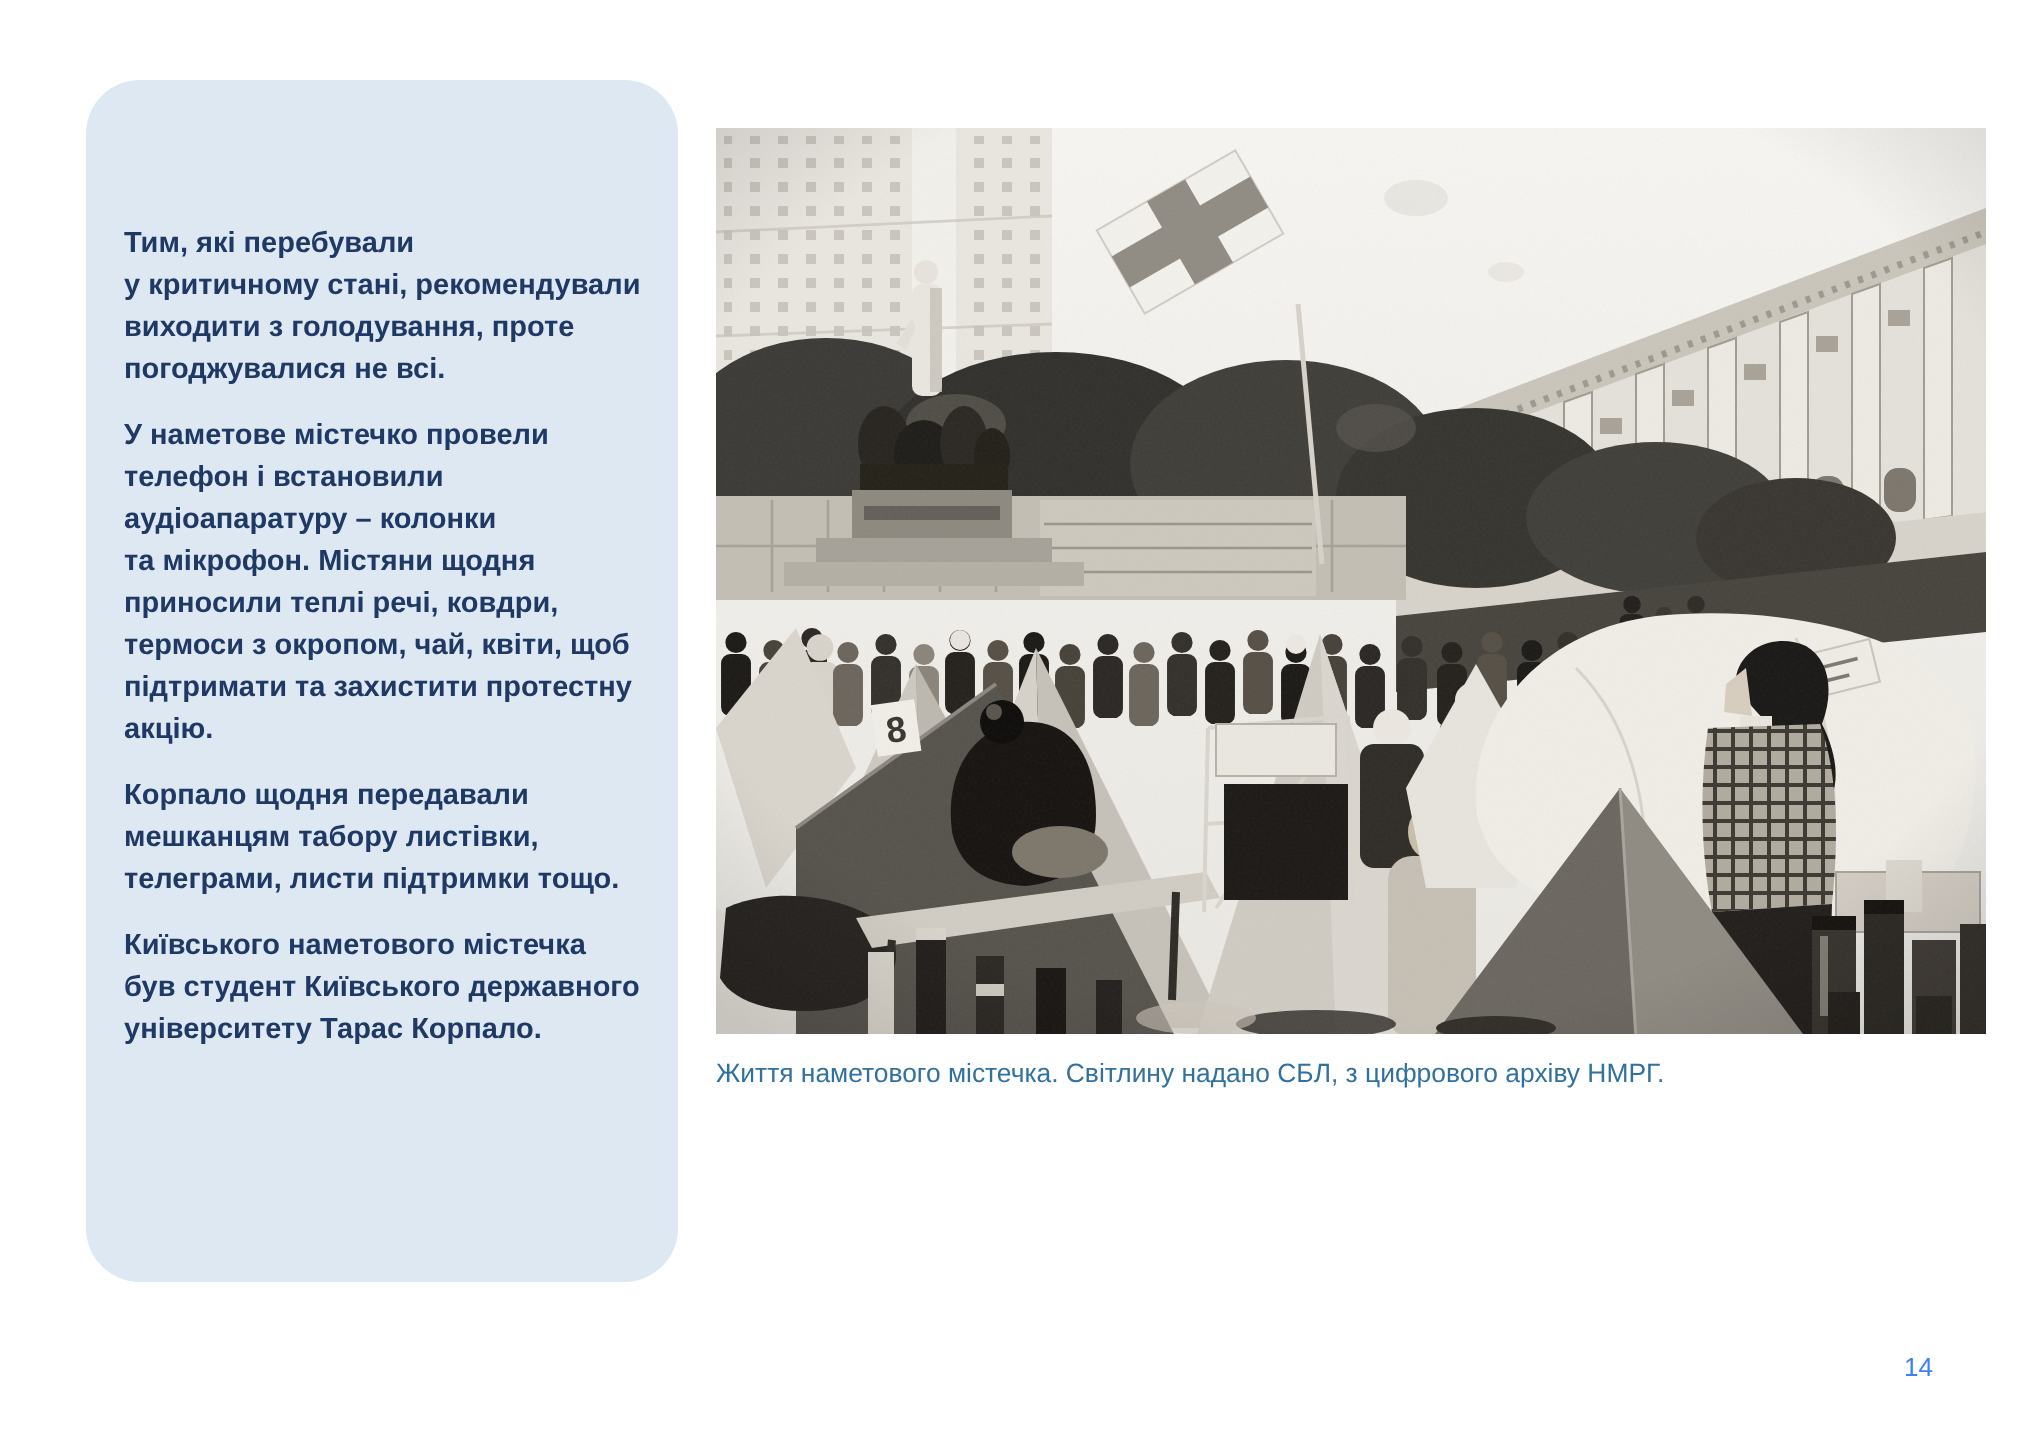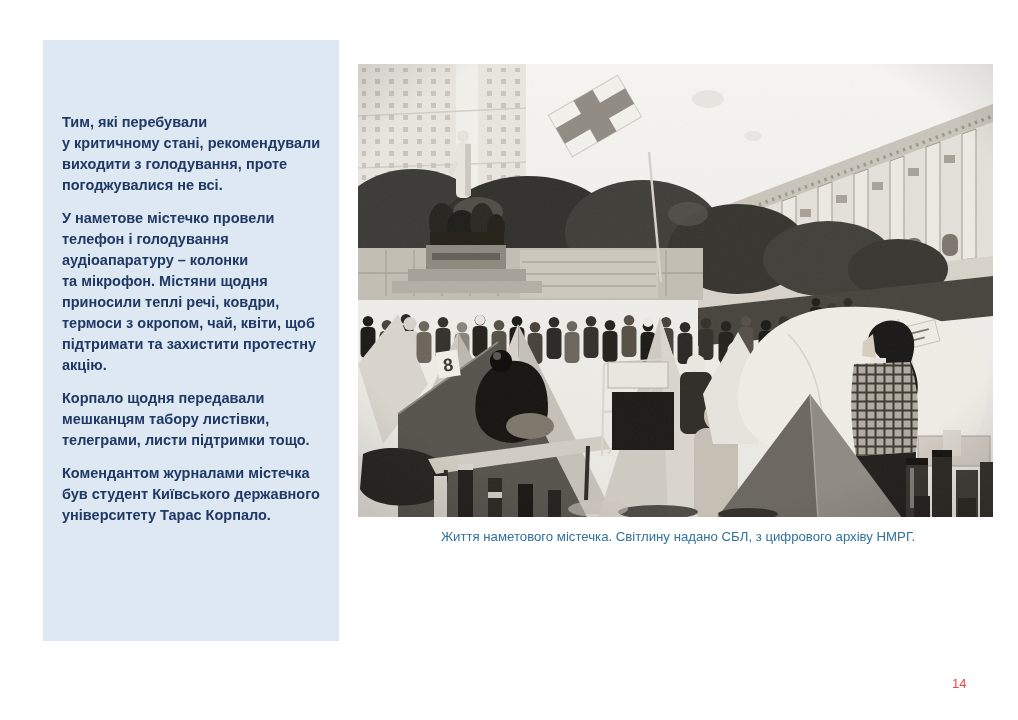--- a/index.html
+++ b/index.html
@@ -1,49 +1,49 @@
 <!DOCTYPE html>
 <html><head>
 <meta charset="utf-8">
 <style>
   html,body{margin:0;padding:0;background:#fff;}
   .page{position:relative;width:1018px;height:720px;background:#ffffff;overflow:hidden;
         font-family:"Liberation Sans","DejaVu Sans",sans-serif;}
   .sidebar{position:absolute;left:43px;top:40px;width:296px;height:601px;
-           background:#dde8f3;box-sizing:border-box;padding:72px 6px 0 19px;}
+           background:#dde8f3;box-sizing:border-box;padding:72px 6px 0 19px;border-radius:27px;}
   .para{margin:0 0 12px 0;color:#1f3864;font-weight:bold;font-size:14.5px;
         line-height:21px;white-space:pre;}
   .photo-figure{position:absolute;left:358px;top:64px;width:635px;height:453px;margin:0;
                 box-shadow:inset 0 0 0 1px rgba(0,0,0,0.03);}
   .photo-caption{position:absolute;left:358px;top:528px;width:640px;
-                 color:#31719f;font-size:13.2px;line-height:17px;text-align:center;}
-  .page-number{position:absolute;left:952px;top:676px;color:#ef4444;font-size:13px;}
+                 color:#31719f;font-size:13.2px;line-height:17px;}
+  .page-number{position:absolute;left:952px;top:676px;color:#3b82f6;font-size:13px;}
 </style>
 </head>
 <body>
 
 <div class="page">
 
   <aside class="sidebar">
     <p class="para">Тим, які перебували
 у критичному стані, рекомендували
 виходити з голодування, проте
 погоджувалися не всі.</p>
     <p class="para">У наметове містечко провели
-телефон і голодування
+телефон і встановили
 аудіоапаратуру – колонки
 та мікрофон. Містяни щодня
 приносили теплі речі, ковдри,
 термоси з окропом, чай, квіти, щоб
 підтримати та захистити протестну
 акцію.</p>
     <p class="para">Корпало щодня передавали
 мешканцям табору листівки,
 телеграми, листи підтримки тощо.</p>
-    <p class="para">Комендантом журналами містечка
+    <p class="para">Київського наметового містечка
 був студент Київського державного
 університету Тарас Корпало.</p>
   </aside>
 
   <figure class="photo-figure">
     <svg width="635" height="453" viewBox="0 0 635 453" xmlns="http://www.w3.org/2000/svg" role="img">
       <defs>
         <linearGradient id="sky" x1="0" y1="0" x2="0" y2="1">
           <stop offset="0" stop-color="#f7f5f1"></stop>
             <stop offset="1" stop-color="#e9e7e2"></stop>

